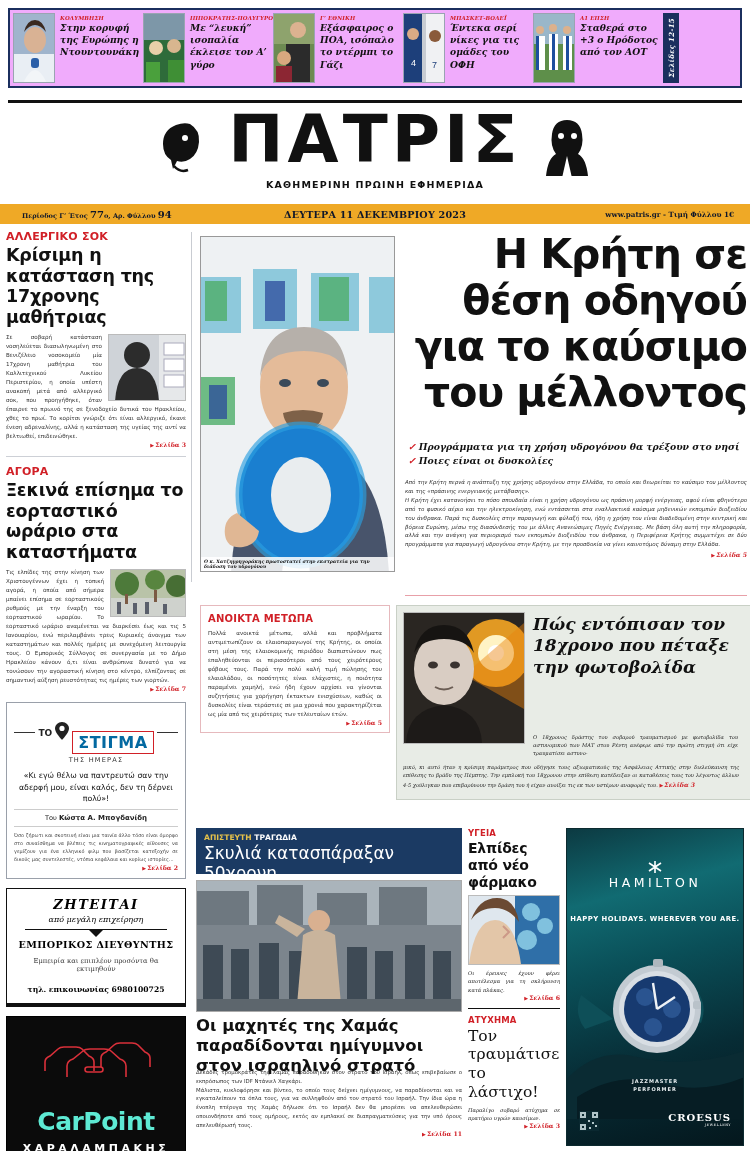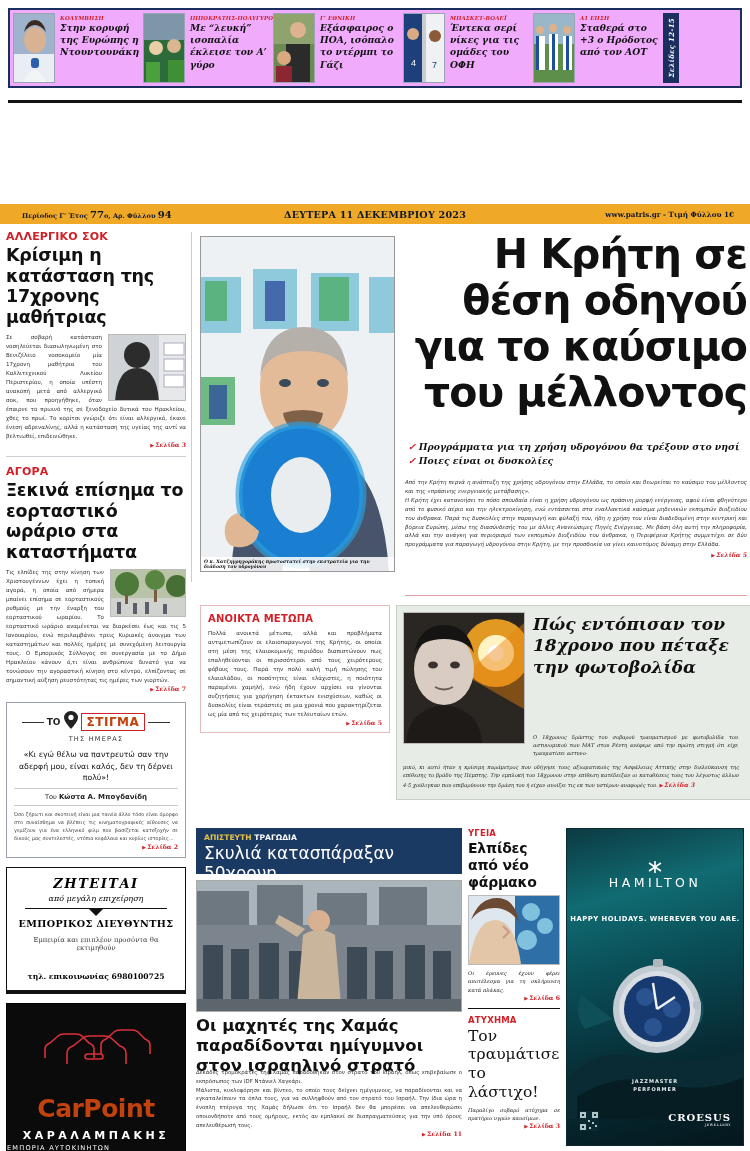--- a/index.html
+++ b/index.html
@@ -91,22 +91,22 @@
   .thumb { border:1px solid #bbb; overflow:hidden; position:relative; }
 
   
   .stigma {
     border:1px solid #9aa0aa; padding:8px 7px 7px; margin-top:10px; background:#fff; position:relative;
   }
   .stigma-top { display:flex; align-items:center; justify-content:center; gap:3px; margin-bottom:1px; }
   .stigma-line { height:1px; background:#333; width:22px; }
   .stigma-to { font-family:"DejaVu Sans", sans-serif; font-size:9px; font-weight:bold; color:#222; }
   .stigma-word {
-    border:1.6px solid #d12027; color:#c2410c; font-family:"DejaVu Sans", sans-serif;
-    font-weight:bold; font-size:12px; padding:1px 5px; letter-spacing:.5px;
+    border:1.6px solid #d12027; color:#0369a1; font-family:"DejaVu Sans", sans-serif;
+    font-weight:bold; font-size:16px; padding:1px 5px; letter-spacing:.5px;margin-top:20px;
   }
   .stigma-sub { text-align:center; font-size:6.6px; letter-spacing:1.2px; color:#333; font-weight:normal; margin-top:2px; }
   .stigma-quote {
     text-align:center; font-family:"DejaVu Sans", sans-serif; font-size:7.8px;
     line-height:1.45; color:#111; margin:6px 2px 5px;
   }
   .stigma-by { text-align:center; font-size:6.6px; color:#222; border-top:1px solid #ccc; border-bottom:1px solid #ccc; padding:4px 0; }
   .stigma-by b { font-size:7px;margin-top:32px; }
   .stigma-body { font-size:4.9px; line-height:1.6; color:#444; text-align:justify; margin-top:5px; }
 
@@ -115,29 +115,29 @@
     border:1.5px solid #111; border-bottom:4px solid #111; margin-top:9px; padding:8px 6px 9px; text-align:center;
     font-family:"DejaVu Serif", serif;
   }
   .cl-1 { font-size:13px; font-weight:bold; font-style:italic; letter-spacing:1.5px; }
   .cl-2 { font-size:8px; font-style:italic; margin-top:3px; }
   .cl-div { border-top:1.4px solid #111; margin:5px 12px 0; position:relative; }
   .cl-div::after { content:""; position:absolute; left:50%; top:0; transform:translateX(-50%);
     border-left:7px solid transparent; border-right:7px solid transparent; border-top:7px solid #111; }
   .cl-3 { font-size:9.6px; font-weight:bold; letter-spacing:.4px; margin-top:9px; }
   .cl-4 { font-size:6.8px; margin-top:7px; color:#333; }
-  .cl-5 { font-size:7.6px; font-weight:bold; margin-top:20px; }
+  .cl-5 { font-size:7.6px; font-weight:bold; margin-top:12px; }
 
   
   .carpoint {
     margin-top:9px; background:#0b0b0b; height:228px; position:relative; overflow:hidden;
     border:1px solid #000;
   }
   .cp-logo {
-    position:absolute; left:0; right:0; top:90px; text-align:center; color:#c2410c;
+    position:absolute; left:0; right:0; top:90px; text-align:center; color:#5eead4;
     font-family:"DejaVu Sans", sans-serif; font-weight:bold; font-size:25px; letter-spacing:-.5px;
   }
   .cp-sub1 { position:absolute; left:0; right:0; top:125px; text-align:center; color:#fff;
     font-size:11px; letter-spacing:3.5px; font-weight:bold; }
   .cp-sub2 { position:absolute; left:0; right:0; top:140px; text-align:left; color:#fff;
     font-size:6.6px; letter-spacing:1.2px; }
   .cp-sub3 { position:absolute; left:0; right:0; top:150px; text-align:center; color:#fff;
     font-size:5.6px; letter-spacing:.8px; }
   .cp-cars { position:absolute; left:50%; top:20px; transform:translateX(-50%); }
 
@@ -353,20 +353,39 @@
       </div>
     </div>
 
     <div class="strip-side">
       <span>Σελίδες 12-15</span>
     </div>
   </div>
 
   <div class="rule-top"></div>
 
+  <div class="masthead">
+    <div class="face left">
+      <svg width="46" height="62" viewBox="0 0 46 62">
+        <path d="M30 8 q10 6 9 18 q-1 12 -9 17 q-6 4 -13 2 l-4 8 l-2 -9 q-8 -5 -8 -16 q0 -14 13 -19 q8 -3 14 -1z" fill="#111"></path>
+        <circle cx="25" cy="22" r="3" fill="#fff"></circle>
+        <path d="M14 50 q6 7 14 4" stroke="#111" stroke-width="2.5" fill="none"></path>
+      </svg>
+    </div>
+    <div class="face right">
+      <svg width="46" height="62" viewBox="0 0 46 62">
+        <path d="M23 4 q13 0 15 14 q2 12 -4 20 q8 4 10 22 h-42 q2 -18 10 -22 q-6 -8 -4 -20 q2 -14 15 -14z" fill="#111"></path>
+        <circle cx="17" cy="20" r="3" fill="#fff"></circle>
+        <circle cx="30" cy="20" r="3" fill="#fff"></circle>
+        <path d="M23 40 l-5 22 h10z" fill="#fff"></path>
+      </svg>
+    </div>
+    <div class="mast-title">ΠΑΤΡΙΣ</div>
+    <div class="mast-sub">ΚΑΘΗΜΕΡΙΝΗ ΠΡΩΙΝΗ ΕΦΗΜΕΡΙΔΑ</div>
+  </div>
 
   <div class="datebar">
     <div class="db-left">
       <span>Περίοδος Γ’ Έτος</span>
       <b>77</b><span>ο, Αρ. Φύλλου</span>
       <b>94</b>
     </div>
     <div class="db-mid">ΔΕΥΤΕΡΑ 11 ΔΕΚΕΜΒΡΙΟΥ 2023</div>
     <div class="db-right">www.patris.gr - Τιμή Φύλλου 1€</div>
   </div>

